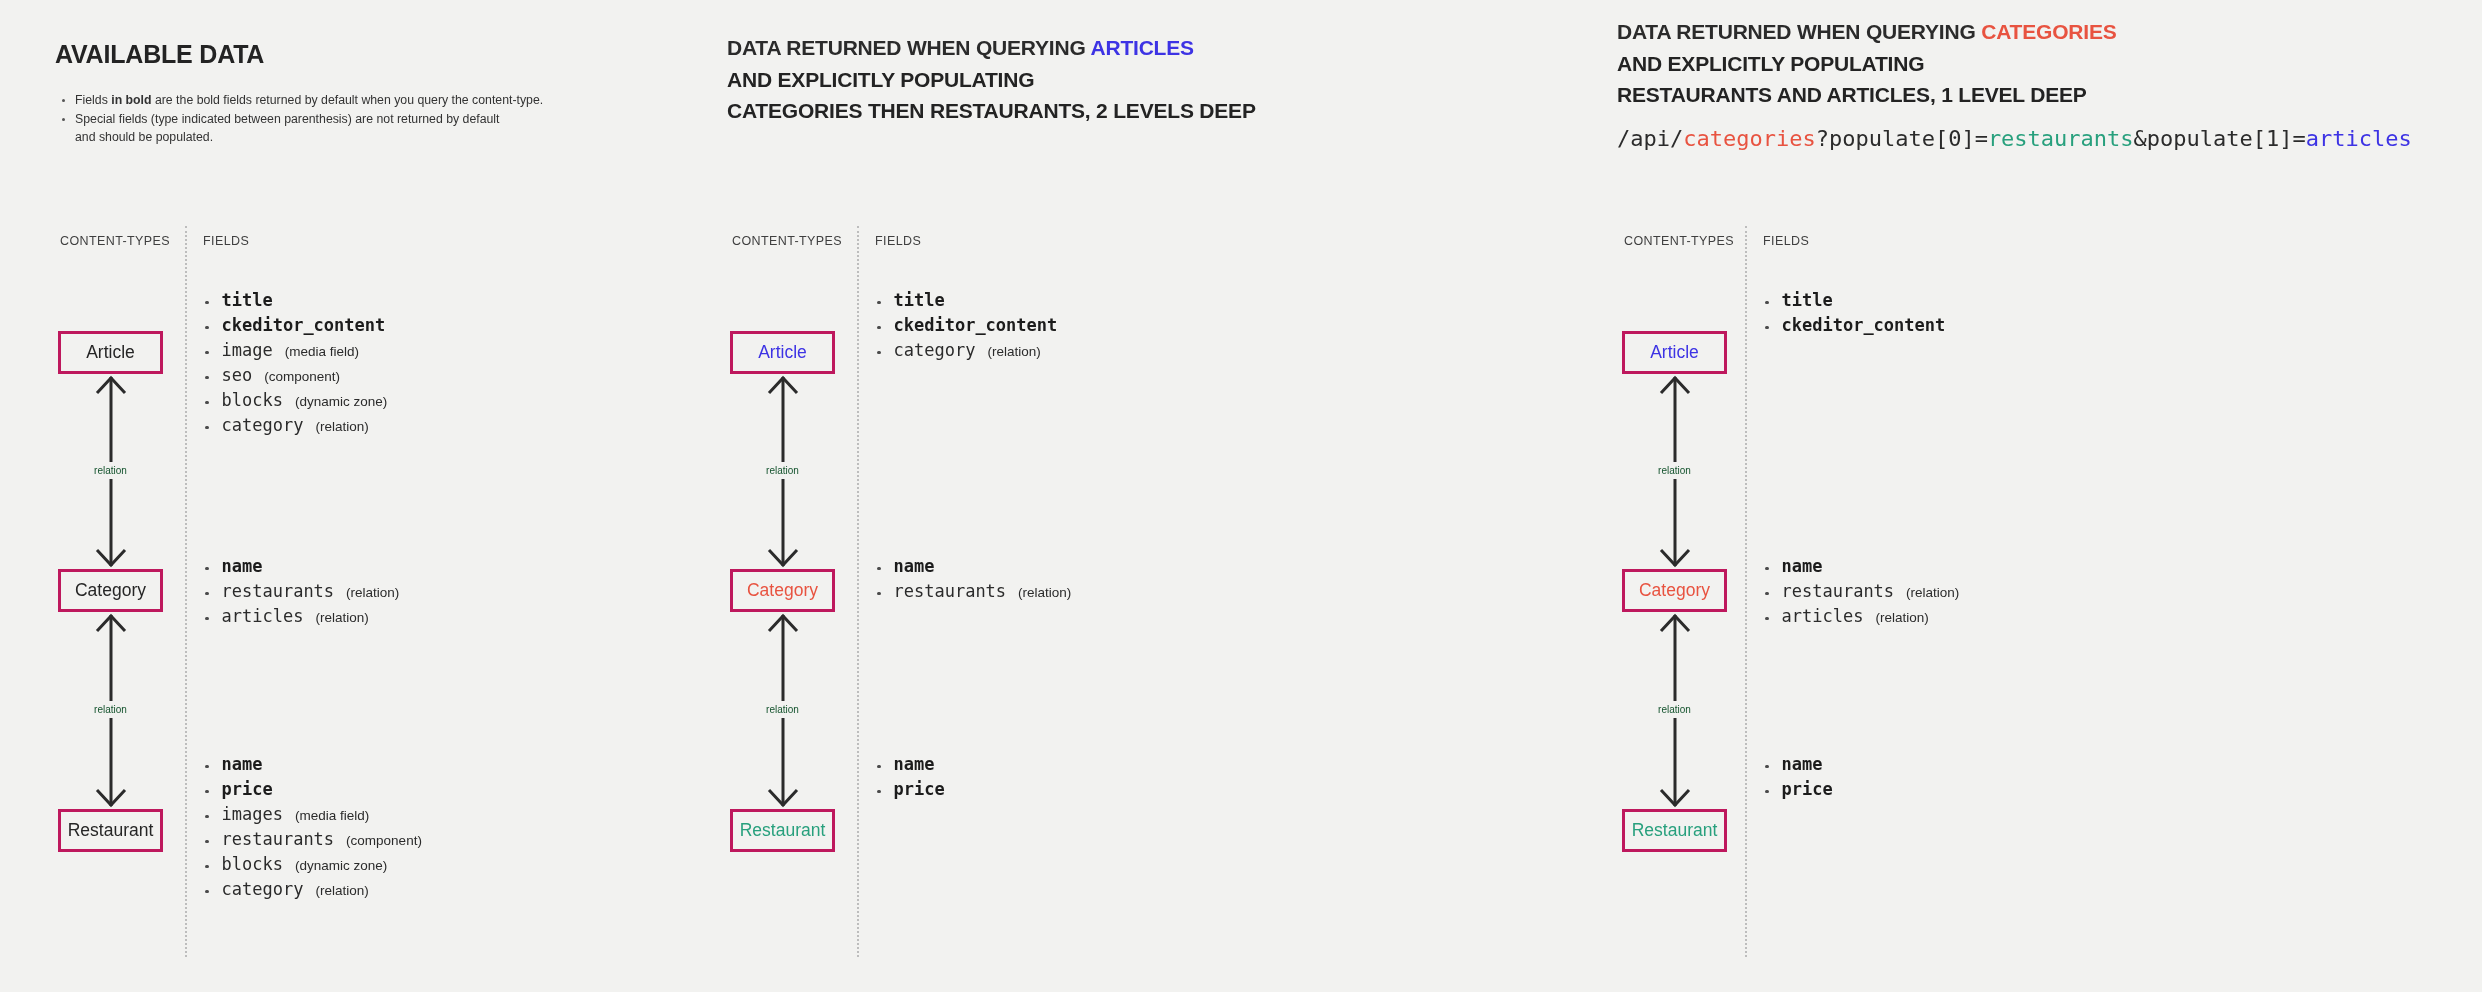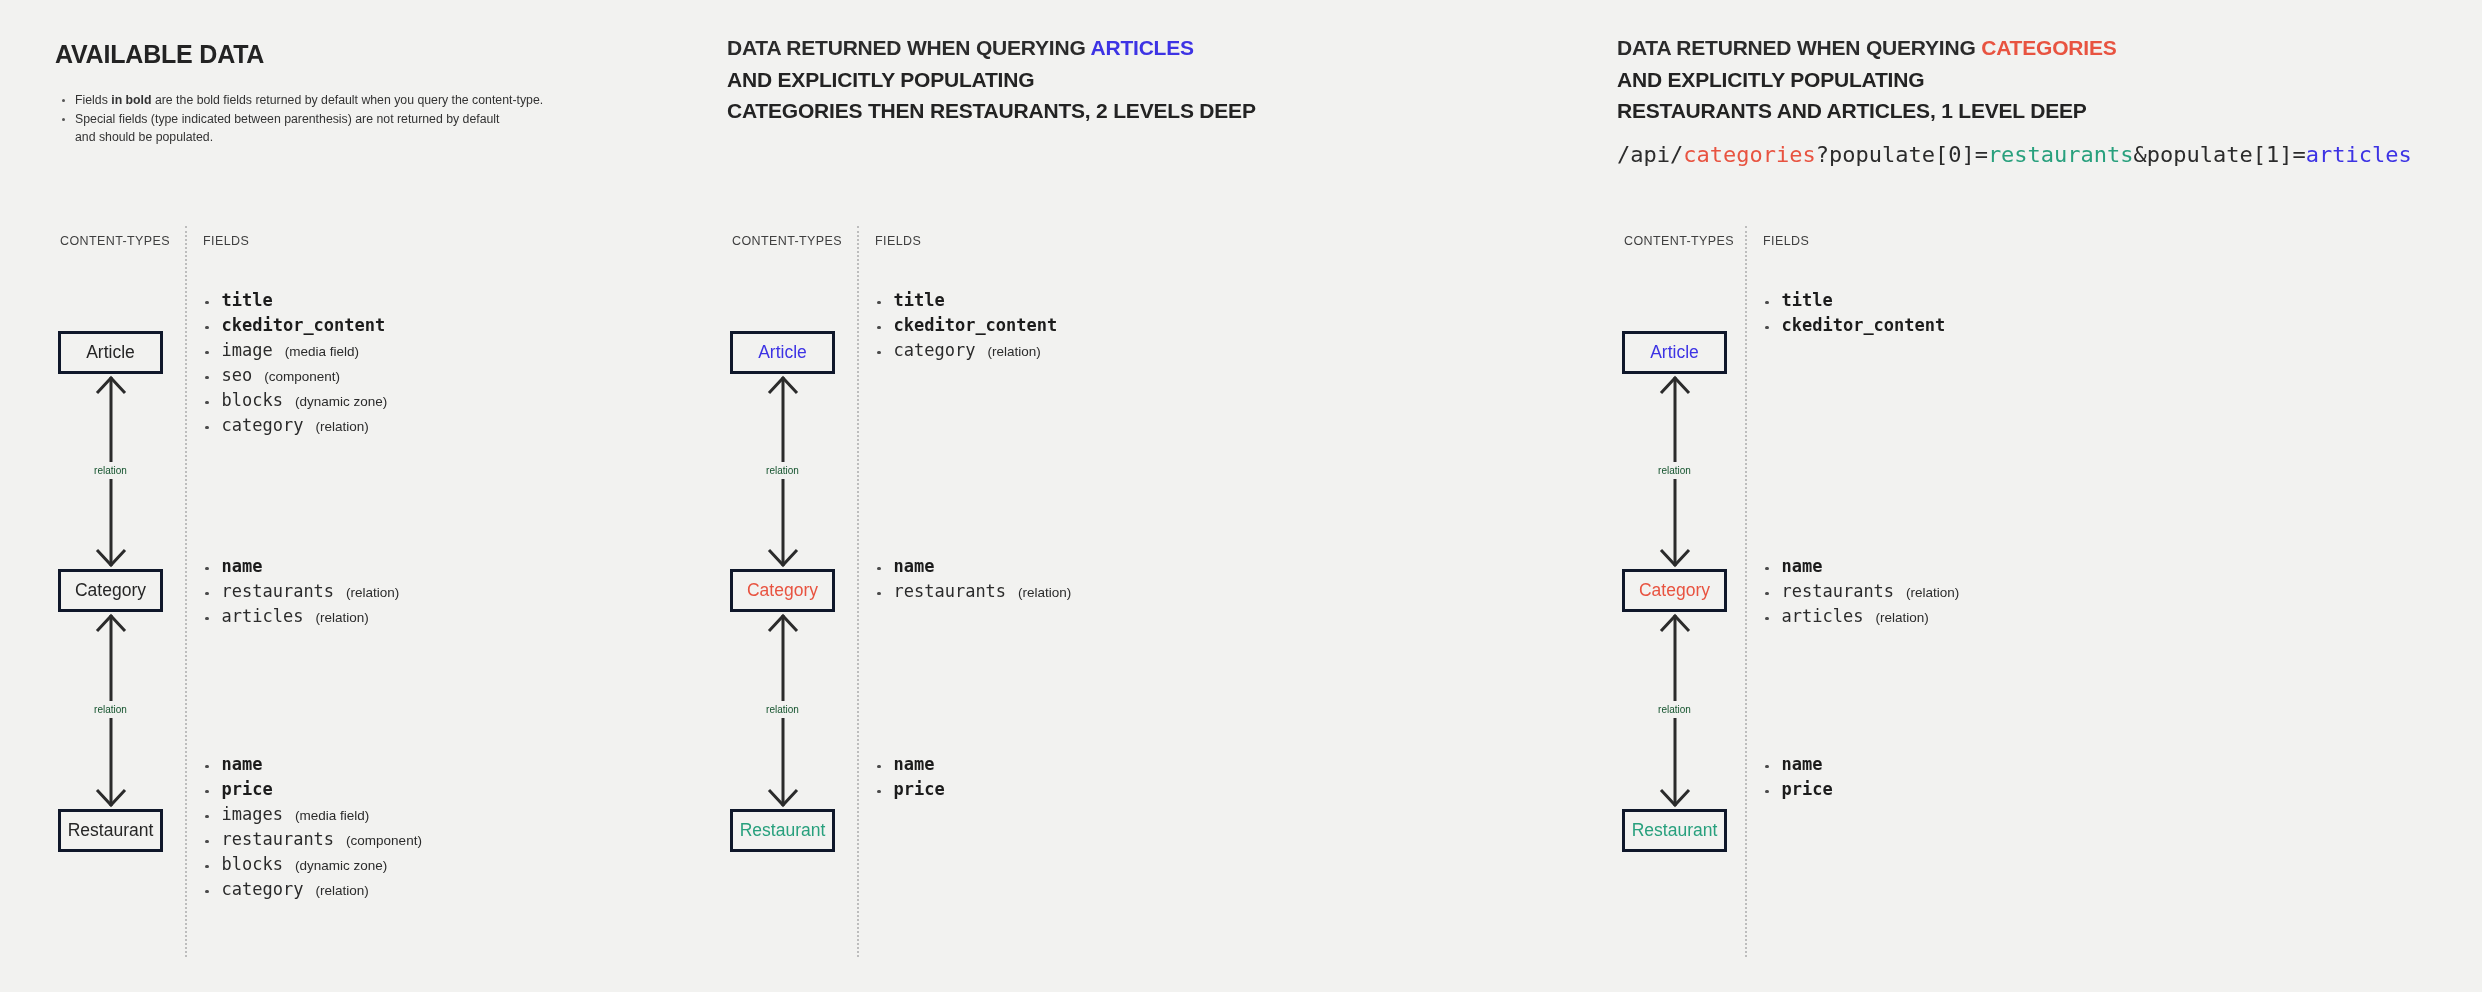--- a/index.html
+++ b/index.html
@@ -7,38 +7,38 @@
   }
   *{margin:0;padding:0;box-sizing:border-box;}
   html,body{background:var(--bg);}
   body{font-family:"Liberation Sans",sans-serif;color:#262626;}
   .page{position:relative;width:2482px;height:992px;background:var(--bg);overflow:hidden;}
 
   
   .col{position:absolute;}
   .col-1{left:55px;top:40px;width:620px;}
   .col-2{left:727px;top:32px;width:830px;}
-  .col-3{left:1617px;top:32px;width:850px;}
+  .col-3{left:1617px;top:16px;width:850px;}
   h1{font-size:25px;font-weight:bold;letter-spacing:-0.2px;color:#232323;}
   .notes{list-style:none;margin-top:22px;width:530px;}
   .notes li{position:relative;font-size:12.3px;line-height:18.5px;color:#333;padding-left:20px;}
   .notes li::before{content:"";position:absolute;left:7px;top:8px;width:3px;height:3px;border-radius:50%;background:#555;}
   h2{font-weight:bold;}
   .tline{display:block;font-size:21px;line-height:31.5px;letter-spacing:-0.2px;color:#232323;}
   .url{margin-top:15px;font-family:"DejaVu Sans Mono",monospace;font-size:22px;font-weight:normal;white-space:nowrap;}
   .seg-dark{color:var(--c-dark);}
   .seg-blue{color:var(--c-blue);}
   .seg-red{color:var(--c-red);}
   .seg-teal{color:var(--c-teal);}
 
   
   .diagram{position:absolute;left:0;top:0;width:2482px;height:992px;pointer-events:none;}
   .axis-label{position:absolute;font-size:12.5px;letter-spacing:0.4px;color:#3f3f3f;white-space:nowrap;}
   .divider{position:absolute;width:0;border-left:2px dotted #bdbdbd;}
-  .ct-box{position:absolute;width:105px;height:43px;border:3px solid #0f172a;display:flex;align-items:center;justify-content:center;background:var(--bg);}
+  .ct-box{position:absolute;width:105px;height:43px;border:3px solid #be185d;display:flex;align-items:center;justify-content:center;background:var(--bg);}
   .ct-box span{font-size:17.5px;}
   .c-dark{color:#262626;} .c-blue{color:var(--c-blue);} .c-red{color:var(--c-red);} .c-teal{color:var(--c-teal);}
   .connector{position:absolute;}
   .rel-label{position:absolute;transform:translateX(-50%);background:var(--bg);padding:3px 5px;font-size:10px;color:#14532d;}
   .fgroup{position:absolute;}
   .frow{display:flex;align-items:baseline;height:25px;white-space:nowrap;}
   .bullet{align-self:center;width:3.5px;height:3.5px;border-radius:50%;background:#4a4a4a;margin-right:13px;flex:none;}
   .fname{font-family:"DejaVu Sans Mono",monospace;font-size:17px;color:var(--c-dark);}
   .fname.bold{font-weight:bold;color:#1c1c1c;}
   .ftype{font-size:13.5px;margin-left:12px;color:var(--c-dark);}

